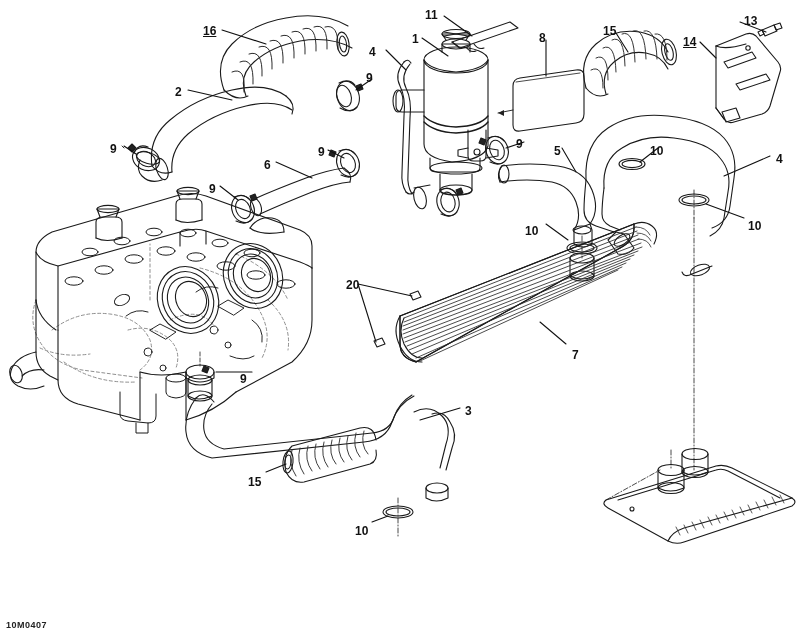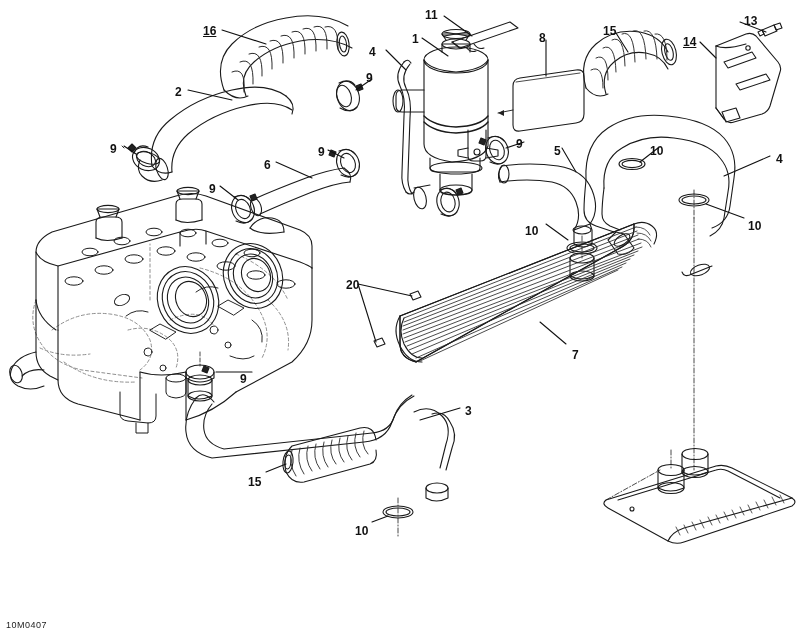--- a/index.html
+++ b/index.html
@@ -19,21 +19,21 @@
     line-height:14px;
     color:#111;
     letter-spacing:0px;
     white-space:nowrap;
     user-select:none;
   }
   .partcode{
     position:absolute;
     left:6px;top:620px;
     font-size:9px;
-    font-weight:normal;
+    font-weight:bold;
     color:#222;
     letter-spacing:.5px;
   }
 </style>
 </head>
 <body>
 
 <div id="stage">
 
 <svg id="art" viewBox="0 0 800 636" xmlns="http://www.w3.org/2000/svg">

